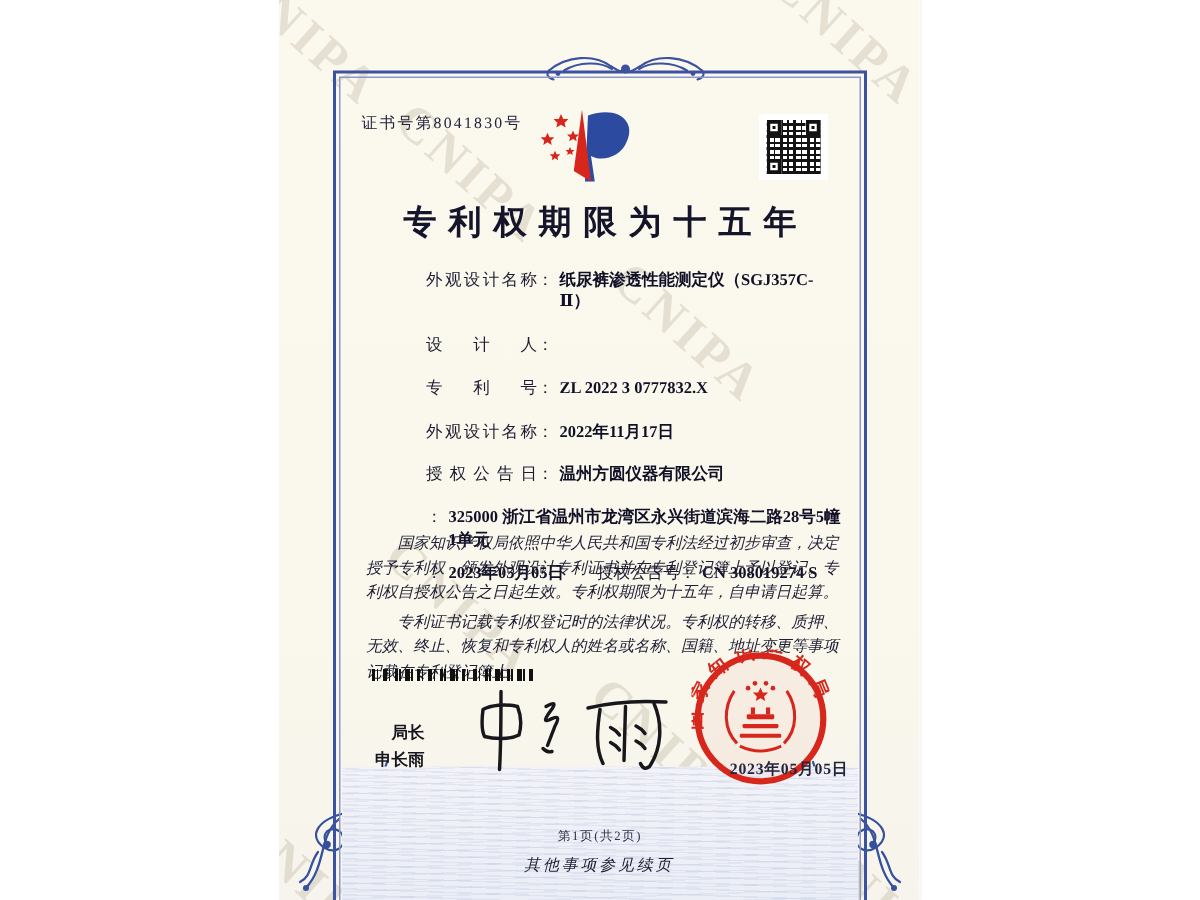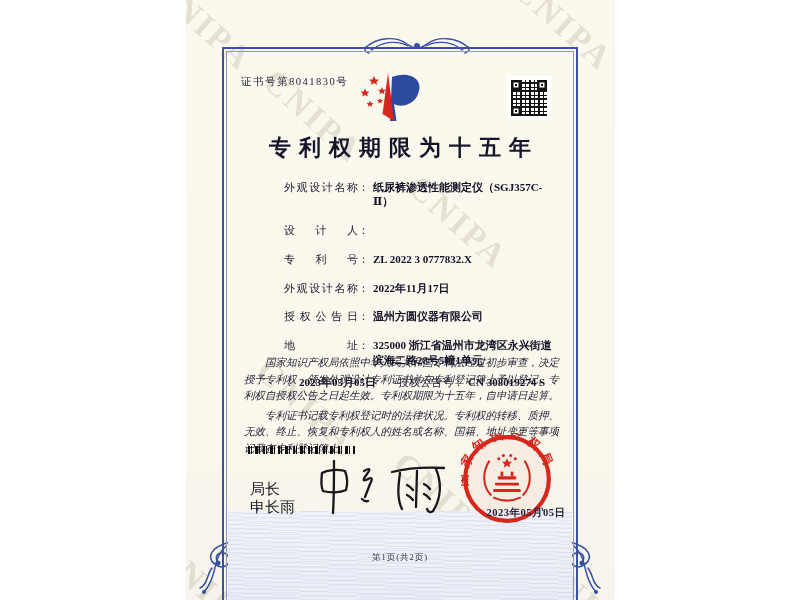--- a/index.html
+++ b/index.html
@@ -83,21 +83,21 @@
   .paras p { text-indent:2em; margin-bottom:3px;font-family:Liberation Serif, serif; }
 
   
   .barcode {
     position:absolute; left:24px; top:397px; width:108px; height:8px;
     background:repeating-linear-gradient(90deg,#101010 0 2px,transparent 2px 3px,#101010 3px 4px,transparent 4px 7px,#101010 7px 10px,transparent 10px 11px,#101010 11px 12px,transparent 12px 15px);
   }
   .officer {
     position:absolute; left:26px; top:431px;
     font-family:"Liberation Sans","DejaVu Sans",sans-serif;
-    font-size:15px; font-weight:normal; color:#16161f; line-height:18px;
+    font-size:11px; font-weight:bold; color:#16161f; line-height:18px;text-align:right;
   }
   .signature { position:absolute; left:88px; top:408px; width:145px; height:60px; }
 
   
   .seal { position:absolute; left:237px; top:384px; width:92px; height:92px; }
   .seal-date {
     position:absolute; left:247px; top:457px; width:110px; text-align:center;
     font-size:10.5px; font-weight:bold; color:#24243a; letter-spacing:0.5px;
   }
 
@@ -214,21 +214,20 @@
           <span class="flabel">外观设计名称</span>
             <span class="fcolon">：</span>
           <span class="fvalue">2022年11月17日</span>
         </div>
         <div class="frow">
           <span class="flabel">授权公告日</span>
             <span class="fcolon">：</span>
           <span class="fvalue">温州方圆仪器有限公司</span>
         </div>
         <div class="frow" style="margin-bottom:8px;">
-          <span class="flabel">地址</span>
             <span class="fcolon">：</span>
           <span class="fvalue" style="flex:1;">325000 浙江省温州市龙湾区永兴街道滨海二路28号5幢1单元</span>
         </div>
         <div class="frow">
             <span class="fcolon">：</span>
           <span class="fvalue">2023年05月05日</span>
           <span class="half2">
             <span>授权公告号</span>
               <span class="fcolon">：</span>
             <span class="fvalue">CN 308019274 S</span>
@@ -287,14 +286,15 @@
           <path d="M31,30 C23,42 23,58 33,68"></path>
           <path d="M69,30 C77,42 77,58 67,68"></path>
           <path d="M35,70 Q50,77 65,70"></path>
         </g>
       </svg>
       <div class="seal-date">2023年05月05日</div>
 
       <div class="page-info">第1页(共2页)</div>
     </div>
 
+    <div class="note">其他事项参见续页</div>
   </div>
 </div>
 
 </body></html>

